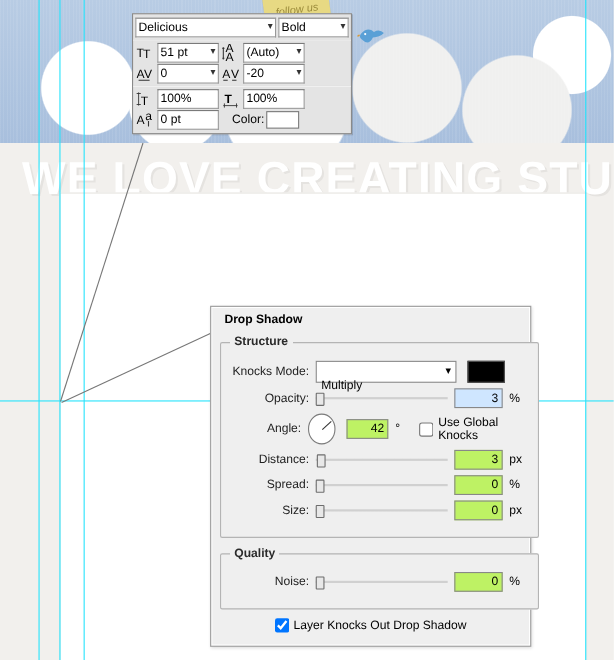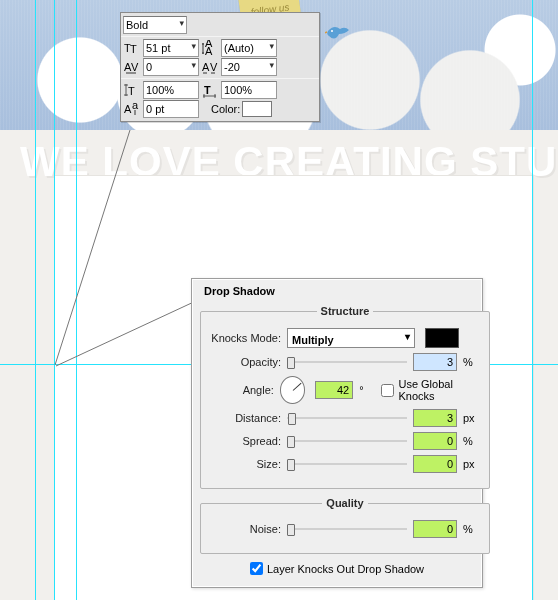--- a/index.html
+++ b/index.html
@@ -66,37 +66,37 @@
   
   .ds-panel {
     position: absolute; top: 278px; left: 191px; width: 292px; height: 310px;
     background: #efefef; border: 1px solid #9d9d9d; box-shadow: 0 0 0 1px #fff inset, 1px 1px 3px rgba(0,0,0,.15);
     padding: 4px 6px 6px 6px;
   }
   fieldset.fs {
     border: 1px solid #b4b4b4; border-radius: 2px; margin: 8px 2px; padding: 6px 8px 10px 8px;
     background: #efefef;
   }
-  fieldset.fs legend { padding: 0 4px; color:#2b2b2b; font-weight: bold; text-align: center; }
+  fieldset.fs legend { padding: 0 4px; color:#2b2b2b; font-weight: bold; }
   .ds-title { font-weight: bold; margin: 2px 0 0 6px; }
   .form-row { display: flex; align-items: center; gap: 6px; margin: 5px 0; }
   .form-row .lab { width: 72px; text-align: right; color:#222; }
   .slider {
     position: relative; height: 14px; flex: 0 0 120px;
     background: linear-gradient(#d0d0d0,#d0d0d0) center/100% 2px no-repeat;
   }
   .slider .thumb {
     position: absolute; top: 2px; width: 8px; height: 12px;
     background: #e8e8e8; border:1px solid #6d6d6d; border-radius: 1px;
   }
   .numbox { width: 44px; height: 18px; border:1px solid #888; background:#bef264; text-align:right; padding:0 3px; }
   .numbox.sel { background:#cfe6ff; }
   .unit { width: 18px; text-align:left; }
   .combo {
-    flex: 0 0 128px; height: 20px; border:1px solid #888; background:#fff; position:relative; padding:5px 16px 1px 4px;font-weight:bold;
+    flex: 0 0 128px; height: 20px; border:1px solid #888; background:#fff; position:relative; padding:16px 16px 1px 4px;
   }
   .combo::after { content:"▾"; position:absolute; right:4px; top:2px; font-size:10px; }
   .color-swatch { width: 34px; height: 20px; background:#000; border:1px solid #555; margin-left:4px; }
   .angle-dial {
     width: 28px; height: 28px; border: 1px solid #7a7a7a; border-radius: 50%; background:#fff; position:relative;
     margin-right: 4px;
   }
   .angle-dial .hand { position:absolute; left:50%; top:50%; width: 11px; height:1px; background:#333; transform-origin:left center; transform: rotate(-42deg); }
   .chk { display:inline-flex; align-items:center; gap:4px; }
   .chk input { width:13px; height:13px; }
@@ -133,20 +133,23 @@
 <div class="guide gv" style="left:532px"></div>
 <div class="guide gh" style="top:364px"></div>
 
 <svg class="pointer-line" style="position:absolute;top:0;left:0" width="558" height="600">
   <line x1="130" y1="130" x2="55" y2="365" stroke="#777" stroke-width="1"></line>
   <line x1="198" y1="300" x2="56" y2="366" stroke="#777" stroke-width="1"></line>
 </svg>
 
 <div class="char-panel">
   <div class="cp-row">
+    <span class="dd-wrap" style="flex:1">
+        <input class="thin" style="width: 100%;" value="Delicious">
+      </span>
     <span class="dd-wrap" style="flex:0 0 64px">
         <input class="thin" style="width: 64px;" value="Bold">
       </span>
   </div>
   <div class="sep"></div>
   <div class="cp-row">
     <span class="ico">
         <svg width="16" height="16">
           <text x="0" y="12" font-size="9">T</text>
           <text x="6" y="13" font-size="13">T</text>

